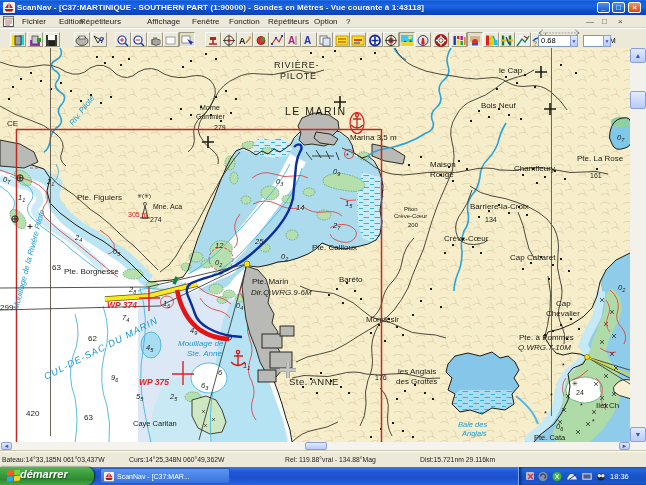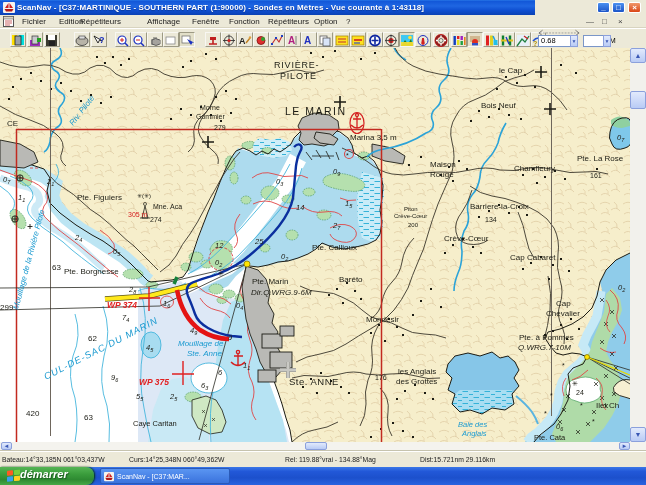--- a/index.html
+++ b/index.html
@@ -1,17 +1,17 @@
 <!DOCTYPE html>
 <html><head><meta charset="utf-8"><style>
 html,body{margin:0;padding:0;width:646px;height:485px;overflow:hidden;background:#ece9d8;font-family:"Liberation Sans",sans-serif;}
 #scr{position:relative;width:646px;height:485px;}
 .abs{position:absolute;}
 
-#title{left:0;top:0;width:535px;height:15px;background:linear-gradient(#2a7ae8 0%,#1257d8 8%,#1f66e2 40%,#0e4ed0 70%,#0a41b4 100%);color:#fff;font-weight:bold;font-size:8px;line-height:15px;}
+#title{left:0;top:0;width:646px;height:15px;background:linear-gradient(#2a7ae8 0%,#1257d8 8%,#1f66e2 40%,#0e4ed0 70%,#0a41b4 100%);color:#fff;font-weight:bold;font-size:8px;line-height:15px;}
 #title .tx{position:absolute;left:17px;top:0;white-space:nowrap;letter-spacing:0.1px;text-shadow:0 1px 1px #0a3a9a;}
 .tbtn{position:absolute;top:2px;width:13px;height:11px;border-radius:2px;border:1px solid #fff;box-sizing:border-box;font-size:8px;line-height:9px;text-align:center;color:#fff;}
 
 #menu{left:0;top:15px;width:646px;height:13px;background:#ece9d8;font-size:8px;color:#1a1a1a;border-bottom:1px solid #d8d4c0;box-sizing:border-box;}
 #menu span{position:absolute;top:2px;}
 
 #tools{left:0;top:28px;width:646px;height:20px;background:#ece9d8;border-top:1px solid #fff;box-sizing:border-box;}
 .tb{position:absolute;top:3px;width:16px;height:15px;background:#ece9d8;border:1px solid;border-color:#f8f7f2 #9d9a84 #9d9a84 #f8f7f2;box-sizing:border-box;}
 .tbs{border-color:#9d9a84 #f8f7f2 #f8f7f2 #9d9a84;background:#e2dfc8;}
 
@@ -757,13 +757,31 @@
  </div>
  <div id="taskb">
   <svg class="abs" style="left:3px;top:3px" width="10" height="10" viewBox="0 0 12 12">
           <rect x="0" y="0" width="12" height="11" fill="#f6f3ee" rx="1"></rect>
           <path d="M5.5,1 L5.5,6 L2,6 Z" fill="#d02020"></path>
           <path d="M6.5,1 L6.5,6 L10,6 Z" fill="#d02020"></path>
           <path d="M1.5,7 h9 l-1.5,2.5 h-6 Z" fill="#b01818"></path>
         </svg>
   <span style="position:absolute;left:16px;top:1px">ScanNav - [C37:MAR...</span>
  </div>
+ <div id="tray">
+  <svg class="abs" style="left:7px;top:4px" width="86" height="11" viewBox="0 0 86 11">
+   <rect x="0" y="1" width="8" height="8" fill="#b8bcd0" rx="1"></rect>
+          <path d="M2,8 l5,-5 M2,3 l5,5" stroke="#e03030" stroke-width="1.4"></path>
+   <circle cx="17" cy="5.5" r="4.5" fill="#8890a8"></circle>
+          <path d="M14.5,5.5 a2.5,2.5 0 1,1 4,2" stroke="#39405c" fill="none" stroke-width="1.2"></path>
+   <circle cx="31" cy="5.5" r="4.5" fill="#40b340"></circle>
+          <path d="M29,3 l4,5 M33,3 l-4,5" stroke="#fff" stroke-width="1"></path>
+   <path d="M41,8.5 q2,-6 5,-5.5 q3,0.5 5,5.5 Z" fill="#e8e8f0"></path>
+          <path d="M43,8.5 l7,-5" stroke="#333" stroke-width="1"></path>
+   <rect x="56" y="2" width="10" height="7" fill="#b0b4c8" rx="1"></rect>
+          <rect x="57.5" y="3.5" width="7" height="4" fill="#4c5c8c"></rect>
+   <circle cx="75" cy="6" r="3.6" fill="#1c2430"></circle>
+          <circle cx="73.4" cy="4.8" r="1.7" fill="#e8e8e8"></circle>
+          <circle cx="76.8" cy="4.8" r="1.7" fill="#e8e8e8"></circle>
+  </svg>
+  <span style="position:absolute;left:91px;top:5px">18:36</span>
+ </div>
 </div>
 </div>
 </body></html>

